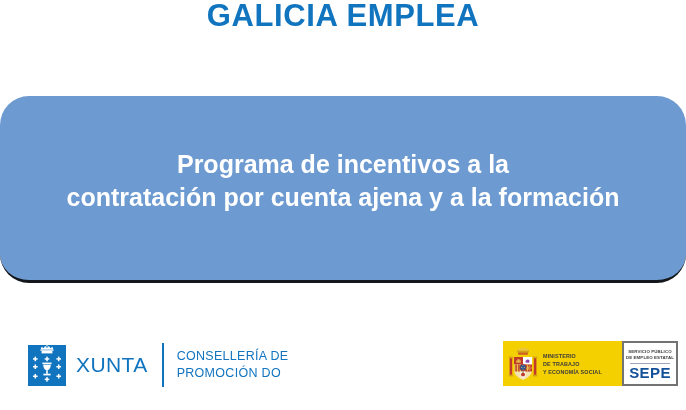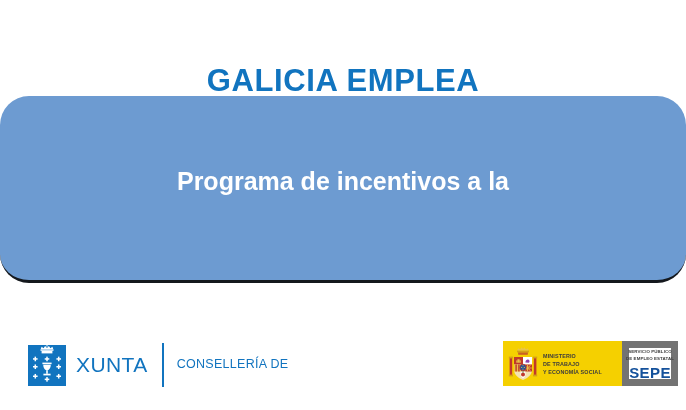--- a/index.html
+++ b/index.html
@@ -15,21 +15,21 @@
     overflow: hidden;
     position: relative;
   }
 
   
   .header {
     width: 686px;
     height: 96px;
     background: #ffffff;
     display: flex;
-    align-items: flex-end;
+    align-items: flex-start;
     justify-content: center;
   }
   .header-title {
     font-family: "Liberation Sans", sans-serif;
     font-size: 31px;
     font-weight: bold;
     letter-spacing: 0.6px;
     color: #1174bf;
     line-height: 1;
     white-space: nowrap;
@@ -143,21 +143,21 @@
     line-height: 1.48;
     letter-spacing: 0.15px;
     font-weight: bold;
     white-space: nowrap;
   }
   .ministerio-text span { display: block; }
 
   .sepe {
     width: 56px;
     background: #ffffff;
-    border: 7px solid #737373;
+    border: 2px solid #737373;
     box-sizing: border-box;
     display: flex;
     flex-direction: column;
     align-items: center;
     justify-content: center;
     padding-top: 2px;
   }
   .sepe-top {
     color: #3c3c3b;
     font-family: "Liberation Sans", sans-serif;
@@ -187,20 +187,21 @@
 </head>
 <body>
 
 <div class="header">
   <div class="header-title">GALICIA EMPLEA</div>
 </div>
 
 <div class="banner">
   <div class="banner-text">
     <span class="banner-line">Programa de incentivos a la</span>
+    <span class="banner-line">contratación por cuenta ajena y a la formación</span>
   </div>
 </div>
 
 <div class="footer">
 
   <div class="xunta-group">
 
     <div class="xunta-emblem">
       <svg width="38" height="41" viewBox="0 0 38 41" xmlns="http://www.w3.org/2000/svg" aria-hidden="true">
 
@@ -259,20 +260,21 @@
     </div>
 
     <div class="xunta-wordmark">
       <span>XUNTA</span>
     </div>
 
     <div class="vdivider"></div>
 
     <div class="conselleria">
       <span>CONSELLERÍA DE</span>
+      <span>PROMOCIÓN DO</span>
     </div>
   </div>
 
   <div class="gob-group">
 
     <div class="ministerio">
       <div class="escudo">
         <svg width="30" height="36" viewBox="0 0 30 36" xmlns="http://www.w3.org/2000/svg" aria-hidden="true">
 
           <g>

